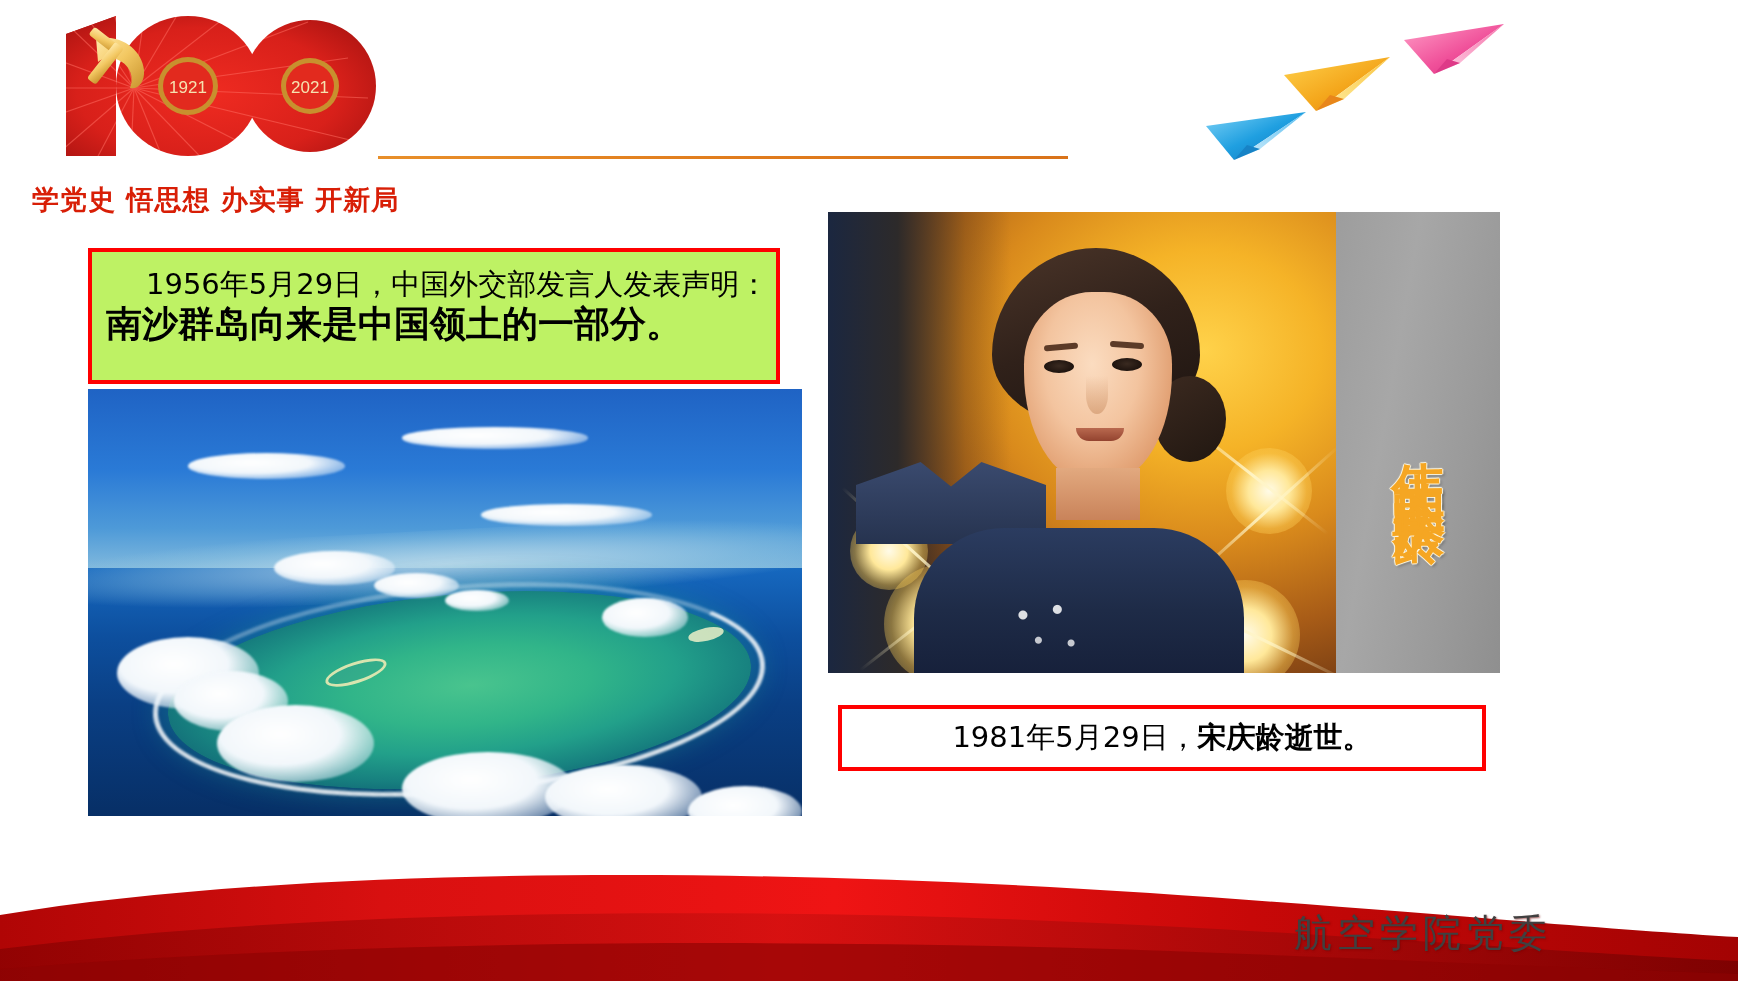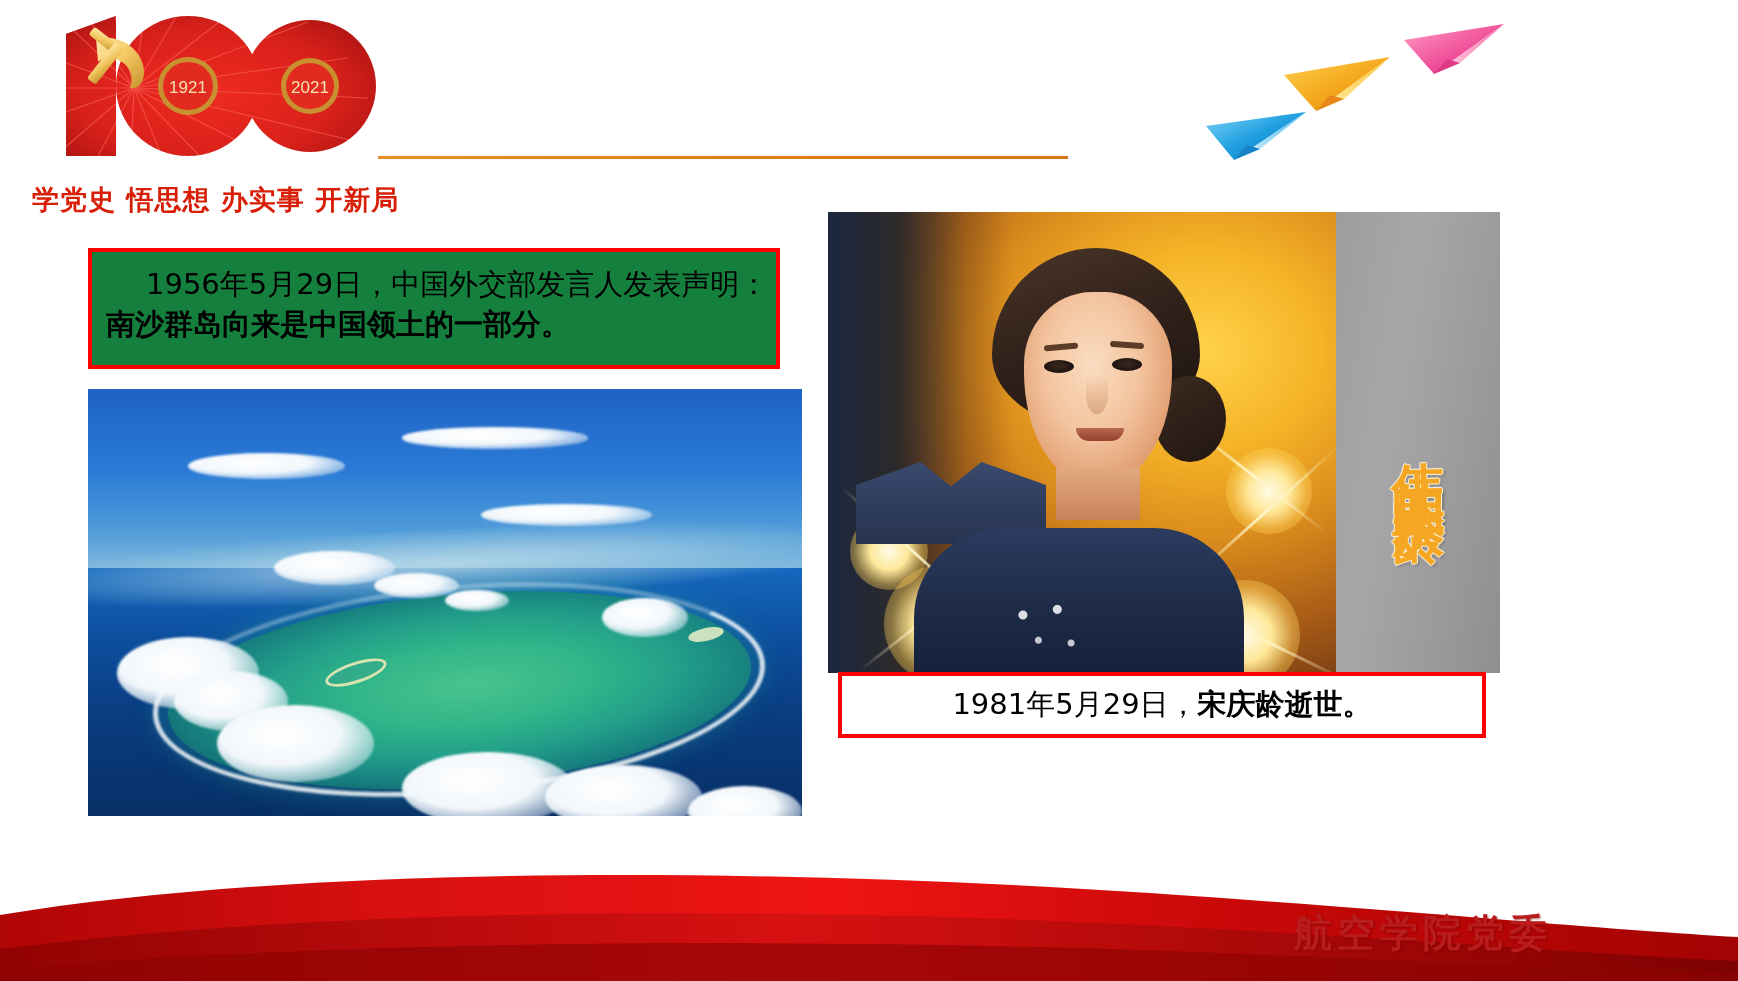--- a/index.html
+++ b/index.html
@@ -43,31 +43,31 @@
     width: 690px; height: 3px;
     background: linear-gradient(90deg,#e88f2a 0%,#e07b1c 55%,#d9731a 100%);
   }
 
   
   .plane { position: absolute; }
 
   
   #left-note {
     position: absolute; left: 88px; top: 248px;
-    width: 692px; height: 121px;
-    border: 4px solid #ff0000; background: #15803d;
+    width: 692px; height: 136px;
+    border: 4px solid #ff0000; background: #bef264;
     padding: 12px 14px 0 14px;
   }
   #left-note .ln1 {
     font-size: 29px; color: #000000; line-height: 40px; white-space: nowrap;
     text-indent: 40px;
     font-family: "DejaVu Sans", "Liberation Sans", sans-serif;
   }
   #left-note .ln2 {
-    font-size: 29px; color: #000000; font-weight: bold; line-height: 40px;
+    font-size: 36px; color: #000000; font-weight: bold; line-height: 40px;
     white-space: nowrap;
     font-family: "DejaVu Sans", "Liberation Sans", sans-serif;
   }
 
   
   #reef-photo {
     position: absolute; left: 88px; top: 389px;
     width: 714px; height: 427px;
     overflow: hidden;
     background: linear-gradient(180deg,
@@ -210,36 +210,36 @@
     letter-spacing: 10px;
     font-family: "DejaVu Serif", "Liberation Serif", serif;
     text-shadow:
       0 0 1px #fff7e0, 1px 0 1px #fff7e0, -1px 0 1px #fff7e0,
       0 1px 1px #fff7e0, 0 -1px 1px #fff7e0, 2px 2px 3px rgba(0,0,0,.25);
     transform: rotate(-1deg);
     margin-top: 14px;
   }
 
   #right-note {
-    position: absolute; left: 838px; top: 672px;
+    position: absolute; left: 838px; top: 705px;
     width: 648px; height: 66px;
     border: 4px solid #ff0000; background: #ffffff;
     display: flex; align-items: center; justify-content: center;
   }
   #right-note .rn {
     font-size: 29px; color: #000000; white-space: nowrap;
     font-family: "DejaVu Sans", "Liberation Sans", sans-serif;
   }
   #right-note .rn b { font-weight: bold; }
 
   
   #footer { position: absolute; left: 0; bottom: 0; width: 1738px; height: 110px; }
   #footer-text {
     position: absolute; right: 186px; bottom: 22px;
-    font-size: 38px; font-weight: bold; color: #b91c1c;
+    font-size: 38px; font-weight: normal; color: #404040;
     letter-spacing: 5px; white-space: nowrap;
     font-family: "DejaVu Sans", "Liberation Sans", sans-serif;
     text-shadow: 1px 1px 2px rgba(120,0,0,.6);
   }
 </style>
 </head>
 <body>
 
 <div id="slide">
 

